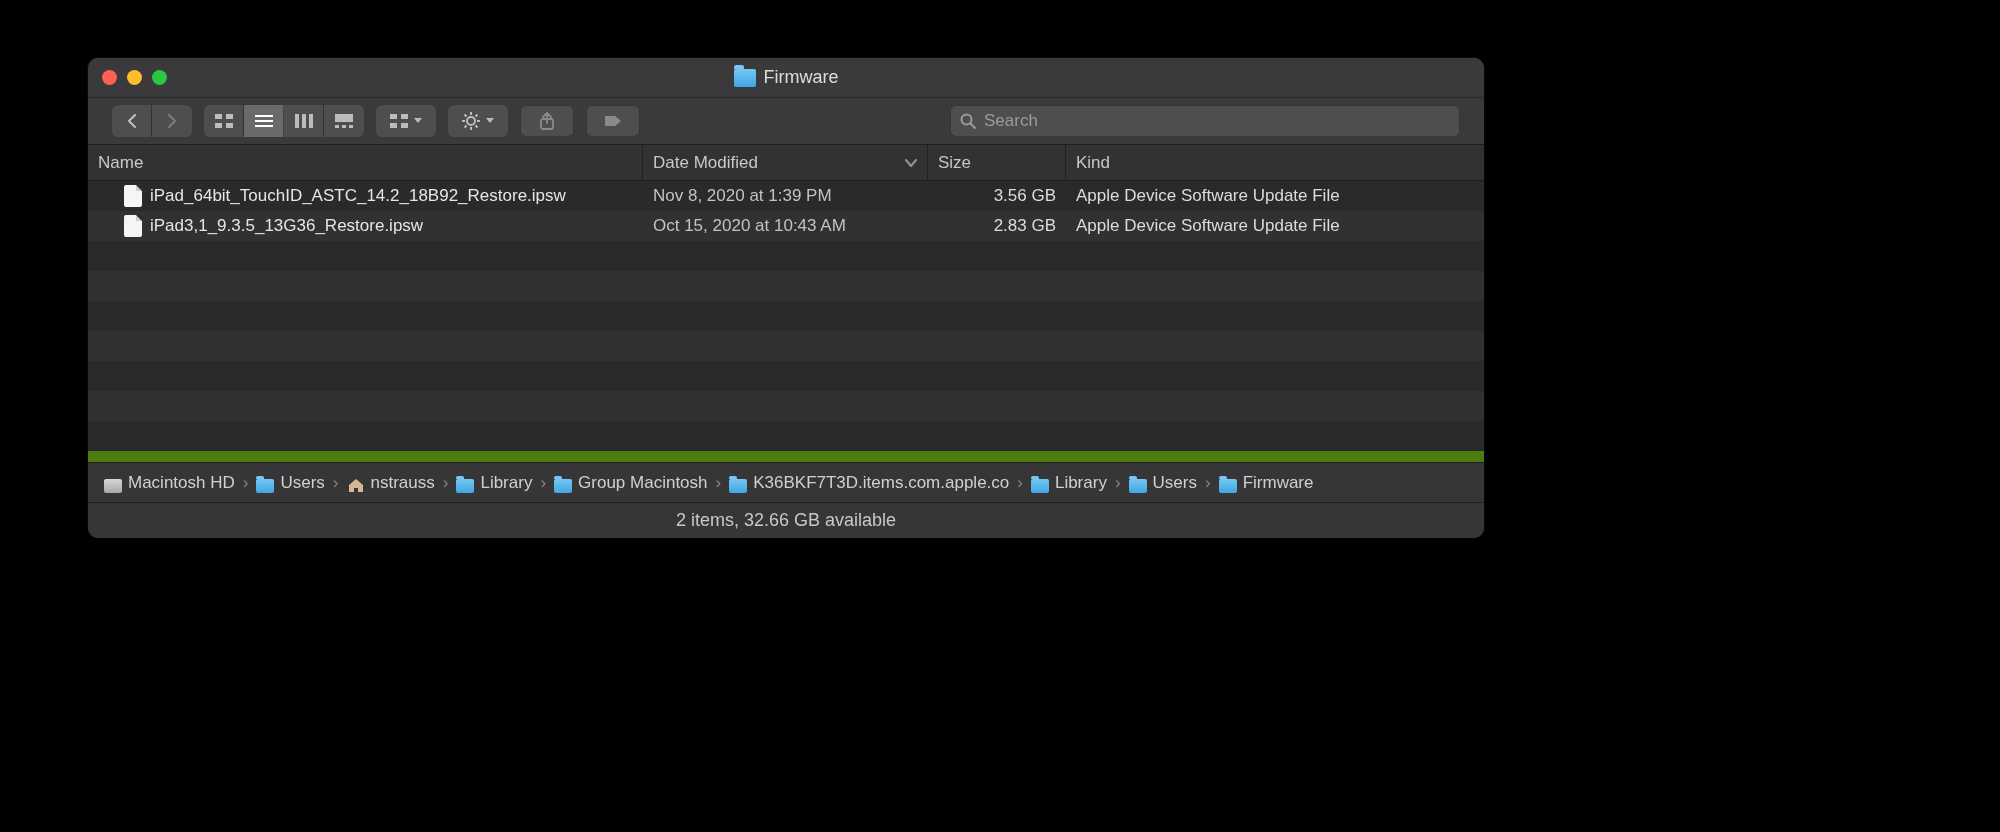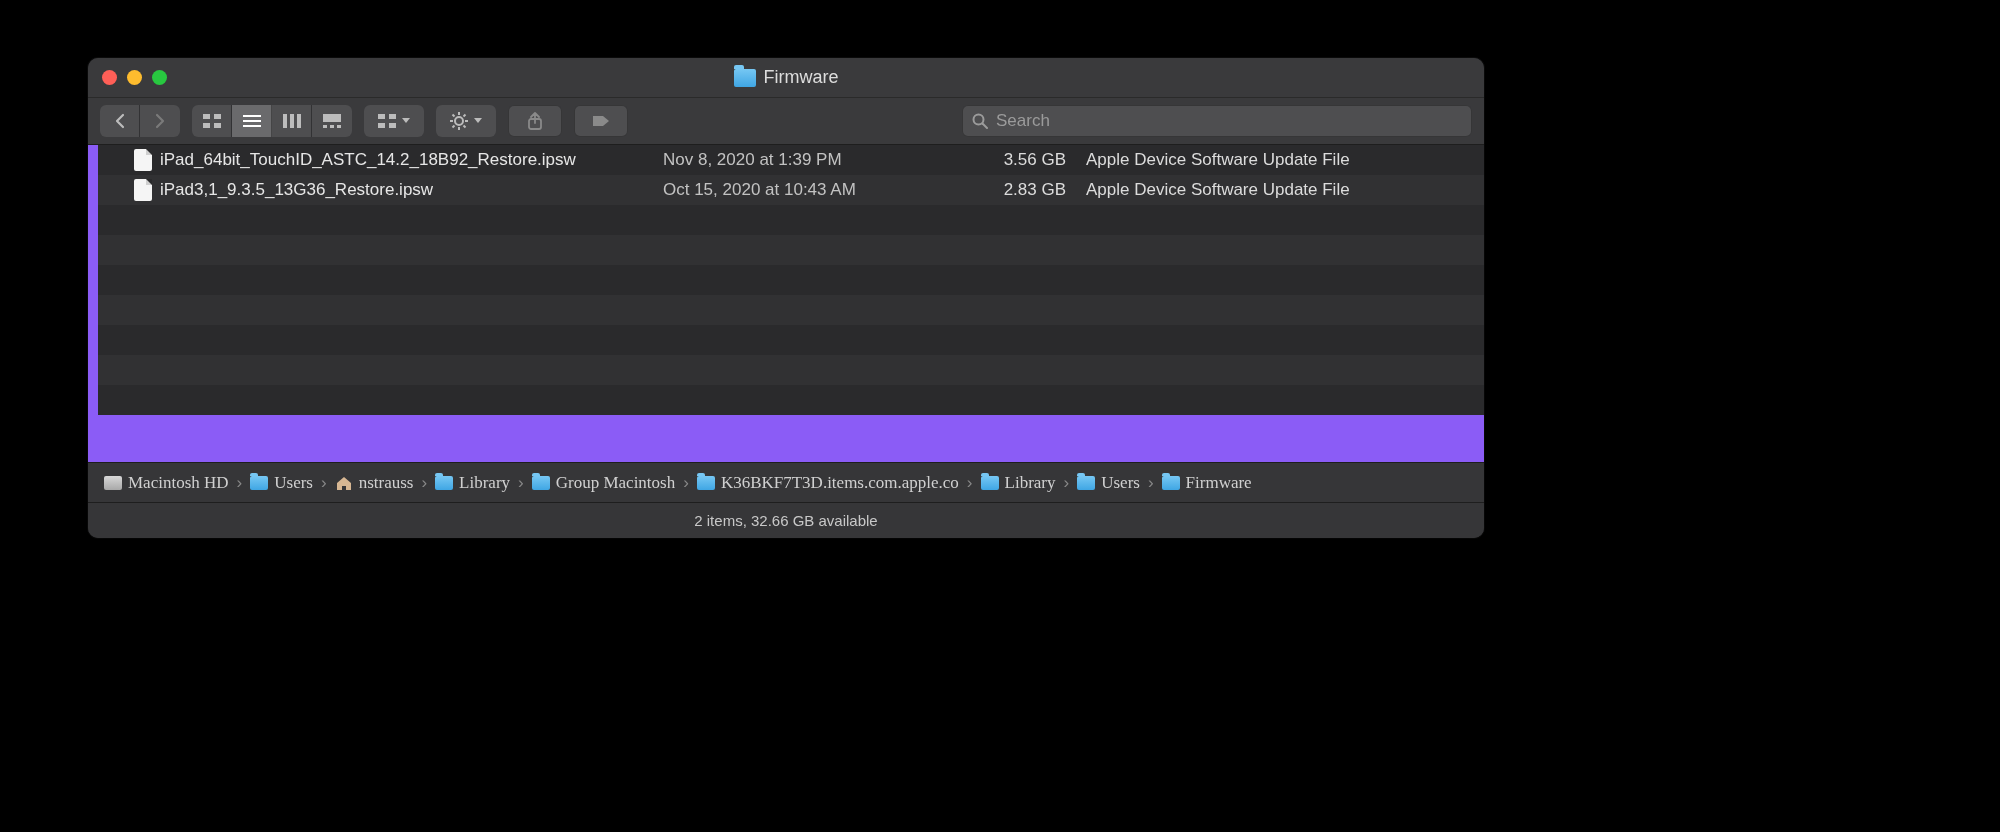--- a/index.html
+++ b/index.html
@@ -68,21 +68,21 @@
     content:""; position:absolute; left:0; top:-4px; width:10px; height:4px;
     background:#76c7f3; border-radius:2px 2px 0 0;
   }
 
   
   .toolbar {
     height: 47px;
     background: #3a3a3c;
     display: flex;
     align-items: center;
-    padding: 0 12px;
+    padding: 0 24px;
     gap: 12px;
     border-bottom: 1px solid #1e1e1e;
   }
   .btn-group {
     display: flex;
     background: #4e4e50;
     border-radius: 6px;
     overflow: hidden;
     box-shadow: inset 0 0 0 1px rgba(0,0,0,0.3);
   }
@@ -140,21 +140,21 @@
     border-right: 1px solid #202022;
   }
   .headers .hcell:last-child { border-right: none; }
   .hcell.name { width: 555px; }
   .hcell.date { width: 285px; justify-content: space-between; }
   .hcell.size { width: 138px; }
   .hcell.kind { flex: 1; }
   .sort-chevron { opacity: .7; }
 
   
-  .filelist { flex: 1; background: #8b5cf6; overflow: hidden; padding-left: 10px; }
+  .filelist { flex: 1; background: #4d7c0f; overflow: hidden; }
   .row {
     display: flex; height: 30px; align-items: center;
     font-size: 17px; color: #e6e6e6;
   }
   .row:nth-child(odd) { background: #2a2a2c; }
   .row:nth-child(even) { background: #313133; }
   .filelist .stripe { height: 30px; }
   .filelist .stripe:nth-child(odd) { background: #2a2a2c; }
   .filelist .stripe:nth-child(even) { background: #313133; }
 
@@ -179,41 +179,41 @@
     height: 40px;
     background: #363638;
     border-top: 1px solid #1e1e1e;
     display: flex; align-items: center;
     padding: 0 16px; gap: 8px;
     font-size: 17px; color: #d0d0d0;
     white-space: nowrap; overflow: hidden;
   }
   .crumb { display: flex; align-items: center; gap: 6px; }
   .crumb.truncate { max-width: 310px; overflow: hidden; text-overflow: ellipsis; display: inline-block; white-space: nowrap;}
-  .crumb-wrap { display:flex; align-items:center; gap:6px;font-family:Liberation Serif, serif; }
+  .crumb-wrap { display:flex; align-items:flex-end; gap:6px; }
   .crumbsep { color:#888; }
   .crumb-icon {
     width: 18px; height: 14px; border-radius: 2px;
     background: linear-gradient(#76c7f3,#3fa6e4); position: relative; flex: none;
   }
   .crumb-icon::before {
     content:""; position:absolute; left:0; top:-3px; width:8px; height:3px;
     background:#76c7f3; border-radius:2px 2px 0 0;
   }
   .crumb-icon.disk {
     background: linear-gradient(#d8d8d8,#a8a8a8);
   }
   .crumb-icon.disk::before { display:none; }
 
   
   .statusbar {
     height: 36px; background: #363638;
     border-top: 1px solid #1e1e1e;
     display: flex; align-items: center; justify-content: center;
-    color: #c8c8c8; font-size: 15px;
+    color: #c8c8c8; font-size: 18px;
   }
 </style>
 </head>
 <body>
 
 <div class="window">
 
   <div class="titlebar">
     <div class="traffic">
       <div class="dot red"></div>
@@ -326,20 +326,37 @@
 
     <div class="search">
       <svg width="16" height="16" viewBox="0 0 16 16">
         <circle cx="6.5" cy="6.5" r="5" stroke="#9b9b9b" stroke-width="2" fill="none"></circle>
         <line x1="10.5" y1="10.5" x2="15" y2="15" stroke="#9b9b9b" stroke-width="2" stroke-linecap="round"></line>
       </svg>
       <input type="text" placeholder="Search" style="">
     </div>
   </div>
 
+  <div class="headers">
+    <div class="hcell name">
+        <span>Name</span>
+      </div>
+    <div class="hcell date">
+      <span>Date Modified</span>
+      <svg class="sort-chevron" width="12" height="8" viewBox="0 0 12 8">
+          <path d="M1 1 L6 7 L11 1" stroke="#bcbcbc" stroke-width="2" fill="none" stroke-linecap="round" stroke-linejoin="round"></path>
+        </svg>
+    </div>
+    <div class="hcell size">
+        <span>Size</span>
+      </div>
+    <div class="hcell kind">
+        <span>Kind</span>
+      </div>
+  </div>
 
   <div class="filelist">
     <div class="row">
       <div class="cell name">
         <span class="file-icon"></span>
         <span>iPad_64bit_TouchID_ASTC_14.2_18B92_Restore.ipsw</span>
       </div>
       <div class="cell date">Nov 8, 2020 at 1:39 PM</div>
       <div class="cell size">3.56 GB</div>
       <div class="cell kind">Apple Device Software Update File</div>

